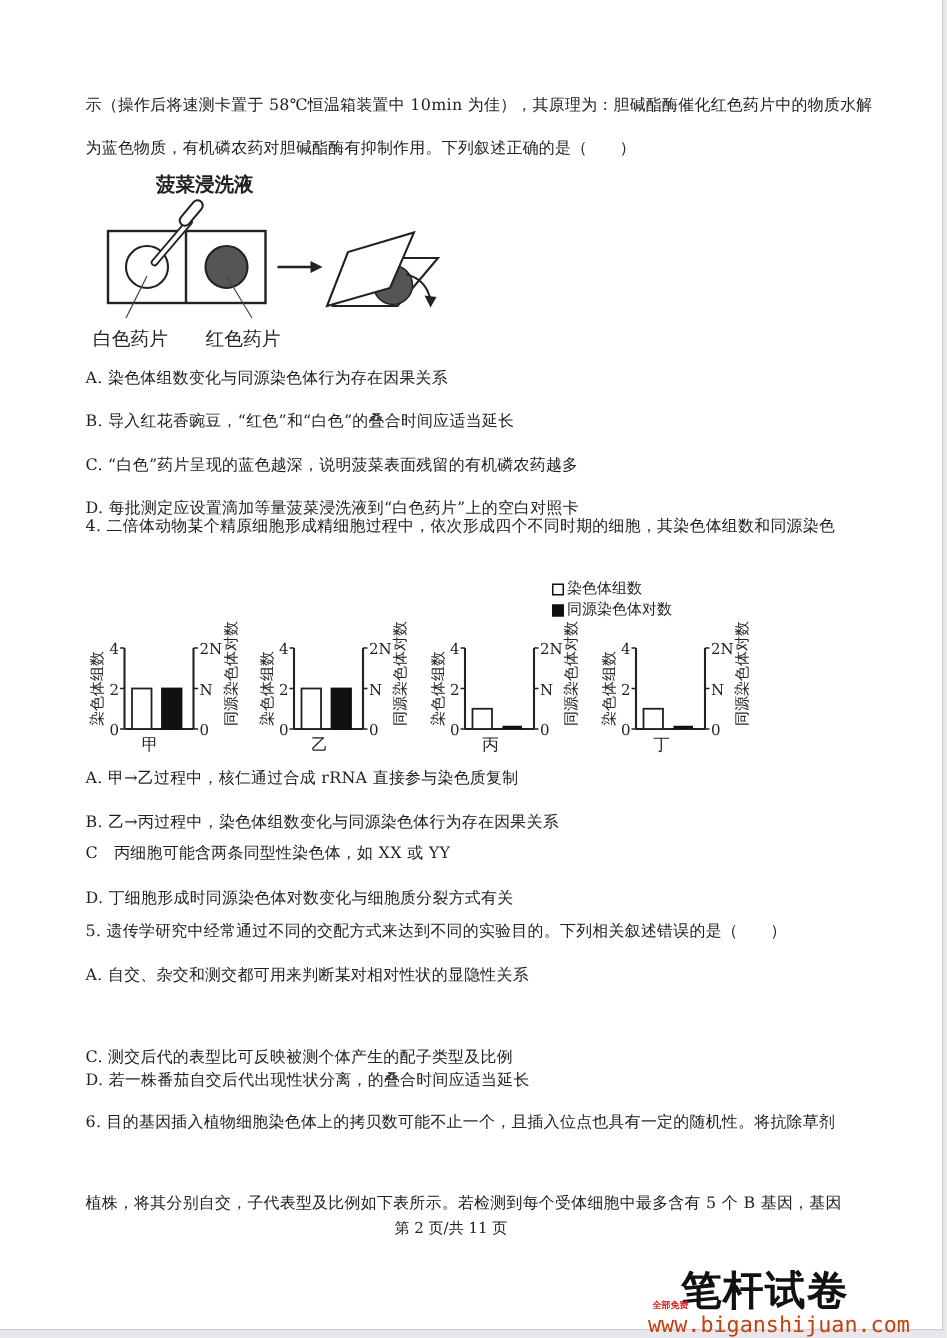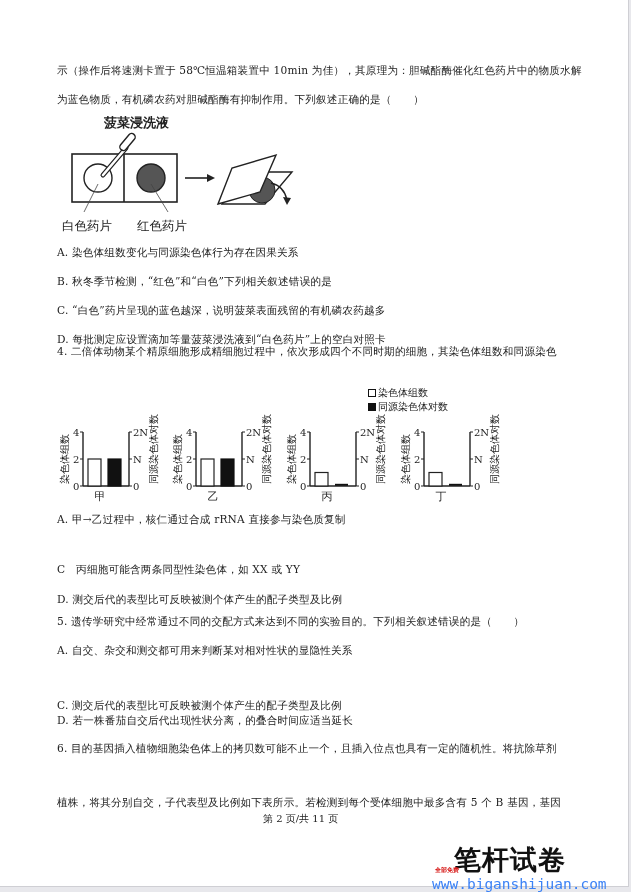--- a/index.html
+++ b/index.html
@@ -28,21 +28,21 @@
     .chart { position: absolute; top: 0; width: 110px; height: 122px; }
     .chart svg { width: 110px; height: 122px; }
     .legend { position: absolute; left: 368px; top: 386px; font-family: "DejaVu Sans", sans-serif; font-size: 10px; line-height: 14px; }
     .legend .row { display: flex; align-items: center; gap: 2px; white-space: nowrap; }
     .sw { display: inline-block; width: 8px; height: 8px; border: 1px solid #111; box-sizing: border-box; }
     .sw.black { background: #111; }
     .footer { position: absolute; left: 263px; top: 812px; font-size: 10px; }
     .brand { position: absolute; left: 432px; top: 826px; width: 180px; height: 56px; margin-top: 16px; }
     .brand .big { position: absolute; left: 22px; top: 0; font-family: "DejaVu Sans", sans-serif; font-size: 27px; font-weight: bold; color: #111; letter-spacing: 1px; }
     .brand .tag { position: absolute; left: 3px; top: 24px; font-family: "DejaVu Sans", sans-serif; font-size: 6px; color: #d8201e; font-weight: bold; }
-    .brand .url { position: absolute; left: 0; top: 34px; font-family: "DejaVu Sans Mono", "Liberation Mono", monospace; font-size: 14.5px; color: #3b82f6; }
+    .brand .url { position: absolute; left: 0; top: 34px; font-family: "DejaVu Sans Mono", "Liberation Mono", monospace; font-size: 14.5px; color: #c2410c; }
   </style>
 </head>
 <body>
 
 <div class="page">
 
   <div class="line" style="top:63px">示（操作后将速测卡置于 58℃恒温箱装置中 10min 为佳），其原理为：胆碱酯酶催化红色药片中的物质水解</div>
   <div class="line" style="top:92px">为蓝色物质，有机磷农药对胆碱酯酶有抑制作用。下列叙述正确的是（　　）</div>
 
   <div class="fig1">
@@ -76,21 +76,21 @@
         <polygon points="160,96 203,96 230,64 182,64" fill="#fff" stroke="#222" stroke-width="1.4"></polygon>
         <circle cx="200" cy="82" r="13" fill="#555" stroke="#222" stroke-width="1"></circle>
         <polygon points="156,96 198,84 214,47 170,60" fill="#fff" stroke="#222" stroke-width="1.4"></polygon>
         <path d="M209 75 Q222 78 225 92" fill="none" stroke="#222" stroke-width="1.3"></path>
         <polygon points="225,97 221,89 229,90" fill="#222"></polygon>
       </g>
     </svg>
   </div>
 
   <div class="line" style="top:245px">A. 染色体组数变化与同源染色体行为存在因果关系</div>
-  <div class="line" style="top:274px">B. 秋冬季节检测，“红色”和“白色”下列相关叙述错误的是</div>
+  <div class="line" style="top:274px">B. 导入红花香豌豆，“红色”和“白色”的叠合时间应适当延长</div>
   <div class="line" style="top:303px">C. “白色”药片呈现的蓝色越深，说明菠菜表面残留的有机磷农药越多</div>
   <div class="line" style="top:332px">D. 每批测定应设置滴加等量菠菜浸洗液到“白色药片”上的空白对照卡</div>
 
   <div class="line" style="top:344px">4. 二倍体动物某个精原细胞形成精细胞过程中，依次形成四个不同时期的细胞，其染色体组数和同源染色</div>
 
   <div class="legend">
     <div class="row">
       <span class="sw"></span>
       <span>染色体组数</span>
     </div>
@@ -186,22 +186,23 @@
           <line x1="75" y1="47" x2="78" y2="47" stroke="#222" stroke-width="1"></line>
           <text x="79" y="51" font-size="10" font-family="DejaVu Serif, serif" fill="#222">2N</text>
           <text x="0" y="0" font-size="10" font-family="DejaVu Sans, sans-serif" fill="#222" transform="translate(103,99) rotate(-90)">同源染色体对数</text>
           <rect x="34" y="87.5" width="13" height="13.5" fill="#fff" stroke="#222" stroke-width="1.2"></rect>
           <line x1="54" y1="99.8" x2="67" y2="99.8" stroke="#111" stroke-width="2"></line>
           <text x="46" y="115" font-size="11" font-family="DejaVu Sans, sans-serif" fill="#222" text-anchor="middle">丁</text>
         </svg></div>
   </div>
 
   <div class="line" style="top:512px">A. 甲→乙过程中，核仁通过合成 rRNA 直接参与染色质复制</div>
+  <div class="line" style="top:541px">B. 乙→丙过程中，染色体组数变化与同源染色体行为存在因果关系</div>
   <div class="line" style="top:562px">C　丙细胞可能含两条同型性染色体，如 XX 或 YY</div>
-  <div class="line" style="top:592px">D. 测交后代的表型比可反映被测个体产生的配子类型及比例</div>
+  <div class="line" style="top:592px">D. 丁细胞形成时同源染色体对数变化与细胞质分裂方式有关</div>
 
   <div class="line" style="top:614px">5. 遗传学研究中经常通过不同的交配方式来达到不同的实验目的。下列相关叙述错误的是（　　）</div>
   <div class="line" style="top:643px">A. 自交、杂交和测交都可用来判断某对相对性状的显隐性关系</div>
   <div class="line" style="top:698px">C. 测交后代的表型比可反映被测个体产生的配子类型及比例</div>
   <div class="line" style="top:713px">D. 若一株番茄自交后代出现性状分离，的叠合时间应适当延长</div>
 
   <div class="line" style="top:741px">6. 目的基因插入植物细胞染色体上的拷贝数可能不止一个，且插入位点也具有一定的随机性。将抗除草剂</div>
   <div class="line" style="top:795px">植株，将其分别自交，子代表型及比例如下表所示。若检测到每个受体细胞中最多含有 5 个 B 基因，基因</div>
 
   <div class="footer">第 2 页/共 11 页</div>

